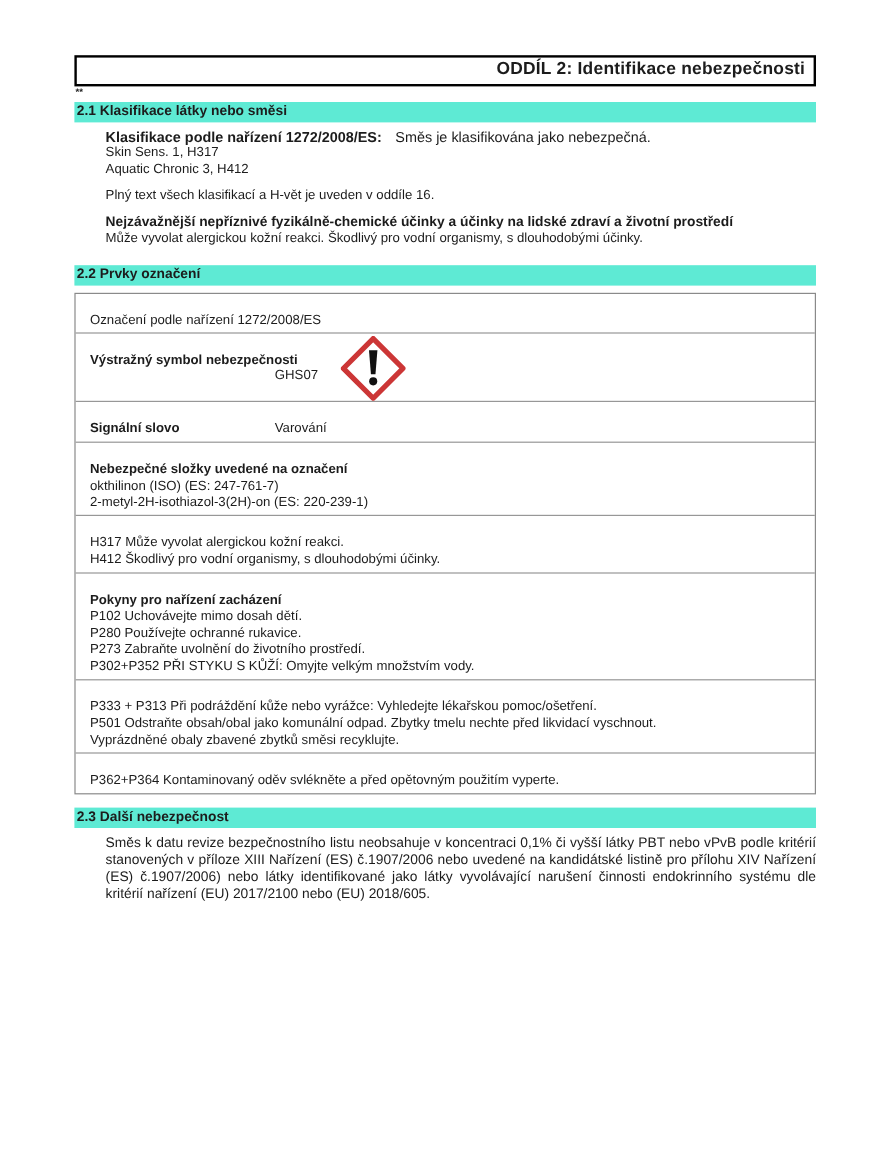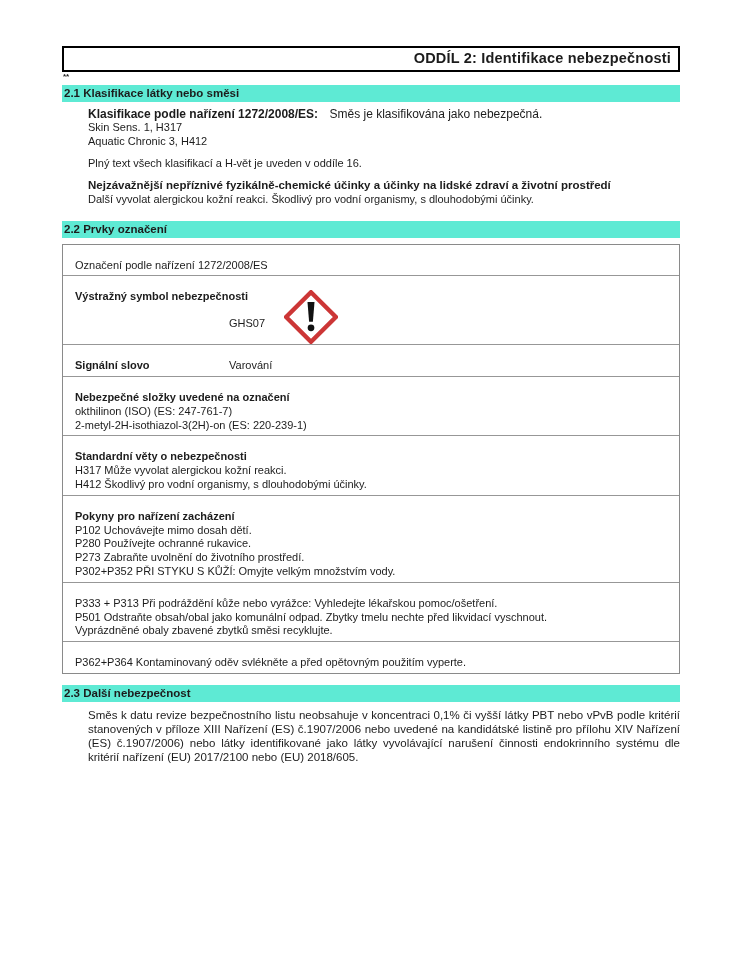--- a/index.html
+++ b/index.html
@@ -19,21 +19,21 @@
   .body-txt { font-size:11px; line-height:13.5px; }
 
   .cls-line { margin-top:5px; font-size:12px; line-height:14px; }
   .cls-label { font-weight:bold; }
   .cls-value { margin-left:8px; }
   .note-italic { margin-top:9px; font-size:11px; }
   .effects-head { margin-top:10px; font-weight:bold; font-size:11.5px; line-height:13px; }
   .effects-text { margin-top:1px; font-size:11px; }
 
   .lbl-table { margin-top:6px; border:1px solid #8a8a8a; font-size:11px; }
-  .trow { border-bottom:1px solid #979797; padding:2px 6px 3px 12px; line-height:13.8px;margin-top:12px; }
+  .trow { border-bottom:1px solid #979797; padding:16px 6px 3px 12px; line-height:13.8px; }
   .trow:last-child { border-bottom:none; }
   .trow .bold { font-weight:bold; }
   .pict-row { position:relative; height:57px; }
   .ghs-code { position:absolute; left:166px; bottom:14px; font-size:11px; }
   .diamond { position:absolute; left:221px; top:2px; width:54px; height:54px; z-index:2; }
   .signal-row { display:flex; }
   .signal-label { font-weight:bold; width:154px; flex:none; }
 
   .para-23 { margin-top:6px; margin-left:26px; width:592px; text-align:justify; font-size:11.5px; line-height:14px; }
 </style>
@@ -48,21 +48,21 @@
   <div class="gray-head gh-21">2.1 Klasifikace látky nebo směsi</div>
   <div class="indent">
     <div class="cls-line">
       <span class="cls-label">Klasifikace podle nařízení 1272/2008/ES:</span>
       <span class="cls-value">Směs je klasifikována jako nebezpečná.</span>
     </div>
     <div class="body-txt">Skin Sens. 1, H317</div>
     <div class="body-txt">Aquatic Chronic 3, H412</div>
     <div class="note-italic">Plný text všech klasifikací a H-vět je uveden v oddíle 16.</div>
     <div class="effects-head">Nejzávažnější nepříznivé fyzikálně-chemické účinky a účinky na lidské zdraví a životní prostředí</div>
-    <div class="effects-text body-txt">Další vyvolat alergickou kožní reakci. Škodlivý pro vodní organismy, s dlouhodobými účinky.</div>
+    <div class="effects-text body-txt">Může vyvolat alergickou kožní reakci. Škodlivý pro vodní organismy, s dlouhodobými účinky.</div>
   </div>
 
   <div class="gray-head gh-22">2.2 Prvky označení</div>
 
   <div class="lbl-table">
     <div class="trow bold">Označení podle nařízení 1272/2008/ES</div>
 
     <div class="trow pict-row">
       <span class="bold">Výstražný symbol nebezpečnosti</span>
       <span class="ghs-code">GHS07</span>
@@ -78,21 +78,20 @@
       <span>Varování</span>
     </div>
 
     <div class="trow">
       <div class="bold">Nebezpečné složky uvedené na označení</div>
       <div>okthilinon (ISO) (ES: 247-761-7)</div>
       <div>2-metyl-2H-isothiazol-3(2H)-on (ES: 220-239-1)</div>
     </div>
 
     <div class="trow">
-      <div class="bold">Standardní věty o nebezpečnosti</div>
       <div>H317 Může vyvolat alergickou kožní reakci.</div>
       <div>H412 Škodlivý pro vodní organismy, s dlouhodobými účinky.</div>
     </div>
 
     <div class="trow">
       <div class="bold">Pokyny pro nařízení zacházení</div>
       <div>P102 Uchovávejte mimo dosah dětí.</div>
       <div>P280 Používejte ochranné rukavice.</div>
       <div>P273 Zabraňte uvolnění do životního prostředí.</div>
       <div>P302+P352 PŘI STYKU S KŮŽÍ: Omyjte velkým množstvím vody.</div>

